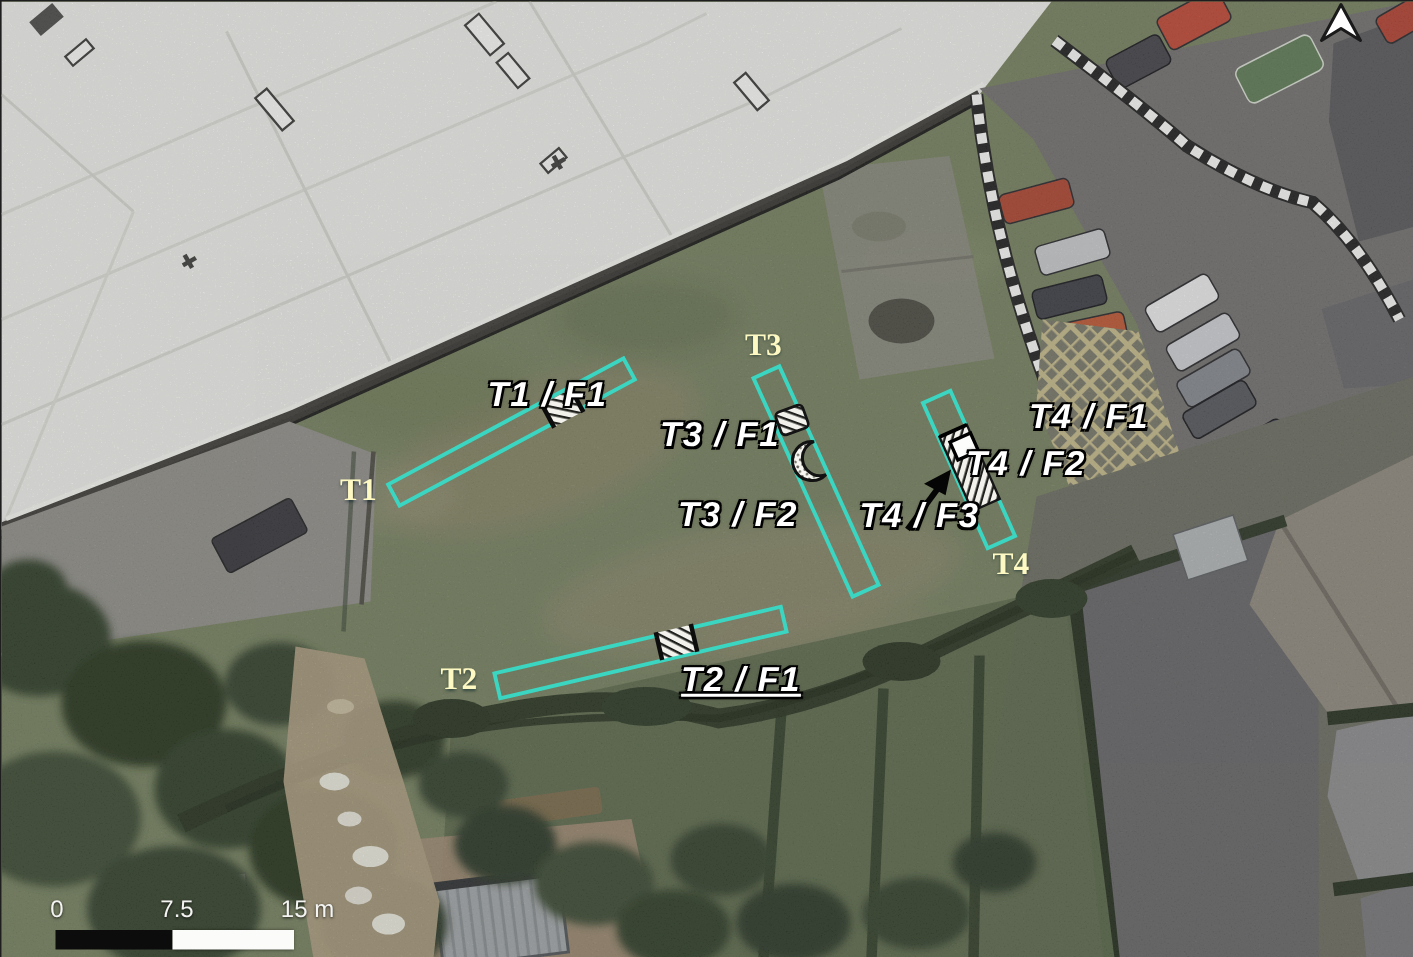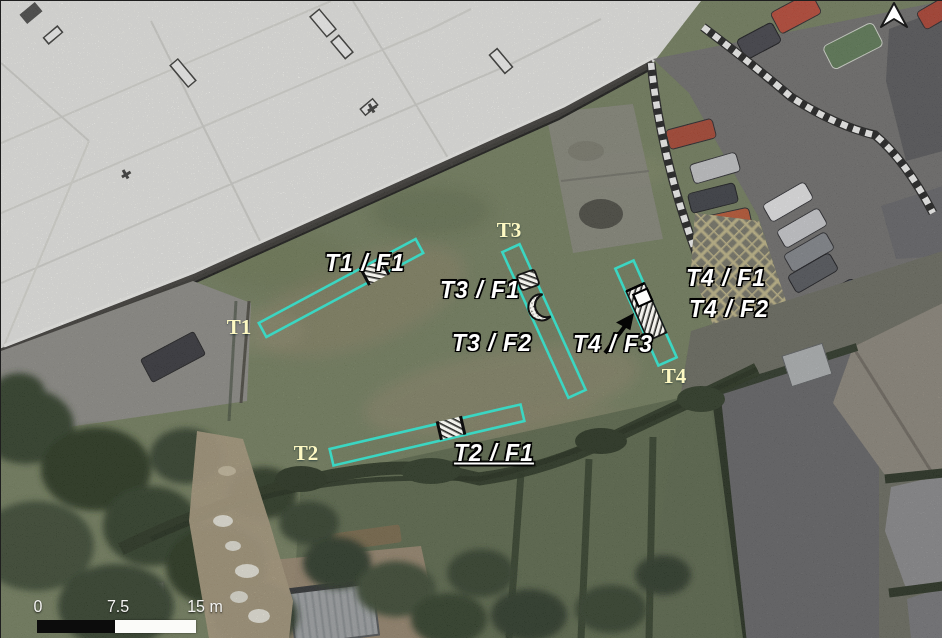--- a/index.html
+++ b/index.html
@@ -300,21 +300,21 @@
     </g>
 
     <polygon points="893,2 906,26 893,18 880,26" fill="#ffffff" stroke="#1a1a1a" stroke-width="2" stroke-linejoin="round"></polygon>
   </g>
 </svg>
 
   <div class="flabel" style="left:364px; top:245px;margin-top:17px;">T1 / F1</div>
   <div class="flabel" style="left:479px; top:289px;">T3 / F1</div>
   <div class="flabel" style="left:491px; top:318px;margin-top:24px;">T3 / F2</div>
   <div class="flabel" style="left:725px; top:277px;text-align:center;">T4 / F1</div>
-  <div class="flabel" style="left:728px; top:308px;">T4 / F2</div>
+  <div class="flabel" style="left:683px; top:308px;">T4 / F2</div>
   <div class="flabel" style="left:612px; top:343px;font-style:italic;">T4 / F3</div>
   <div class="flabel" style="left:493px; top:452px;text-decoration:underline;">T2 / F1</div>
 
   <div class="tlabel" style="left:238px; top:326px;">T1</div>
   <div class="tlabel" style="left:305px; top:452px;">T2</div>
   <div class="tlabel" style="left:508px; top:229px;">T3</div>
   <div class="tlabel" style="left:673px; top:375px;">T4</div>
 
   <div class="slabel" style="left:37px;  top:606px;">0</div>
   <div class="slabel" style="left:117px; top:606px;text-align:center;">7.5</div>

